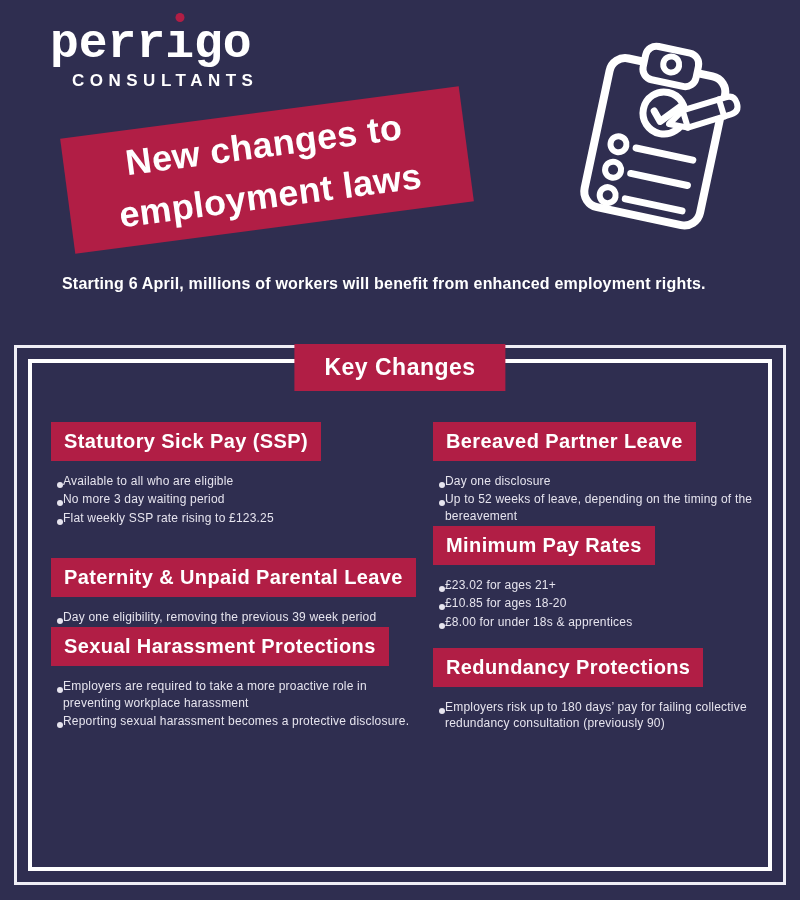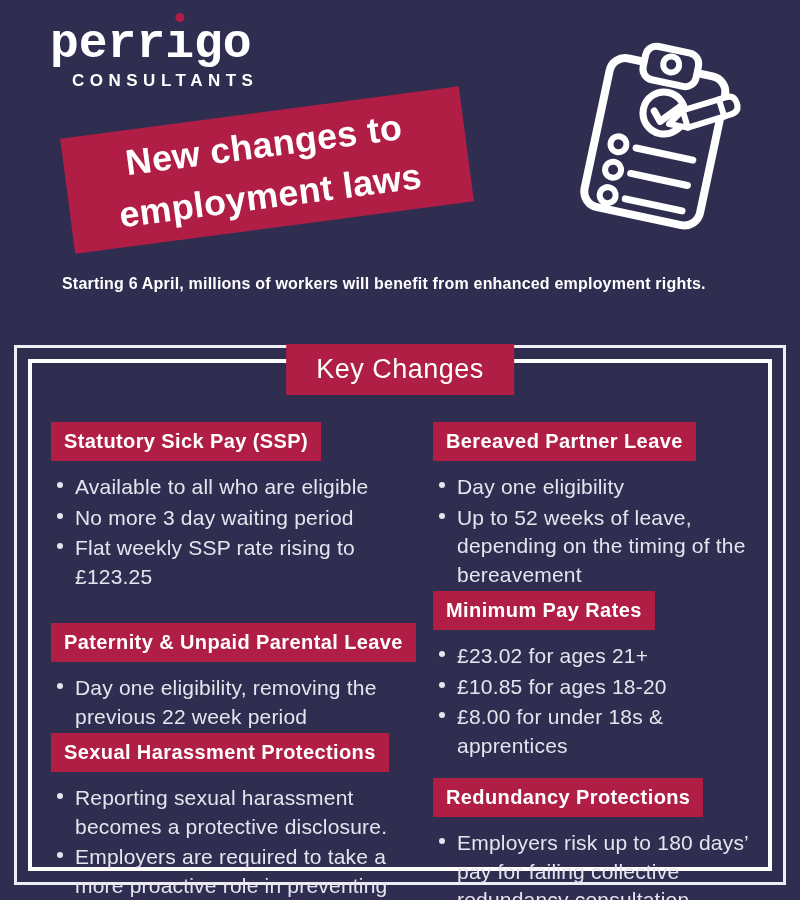--- a/index.html
+++ b/index.html
@@ -56,39 +56,39 @@
     position:absolute;left:14px;top:345px;width:772px;height:540px;
     border:3px solid #efeef5;
   }
   .key-box-inner{
     position:absolute;inset:11px;border:4px solid var(--white);
     pointer-events:none;
   }
   .key-title{
     position:absolute;left:50%;top:-4px;transform:translateX(-50%);
     background:var(--accent);color:var(--white);
-    font-size:27px;font-weight:400;letter-spacing:0.5px;
+    font-size:23px;font-weight:700;letter-spacing:0.5px;
     padding:10px 30px;white-space:nowrap;
   }
   .columns{
     position:absolute;left:34px;right:26px;top:74px;
     display:flex;gap:14px;
   }
   .col-left{width:368px;flex:none;}
   .col-right{flex:1;}
 
   .sec-heading{
     display:inline-block;background:var(--accent);color:var(--white);
     font-weight:700;font-size:20px;letter-spacing:0.4px;
     padding:8px 13px;
   }
   .sec-list{margin:12px 0 0 6px;padding:0;list-style:none;}
   .bullet-item{
-    display:flex;gap:12px;color:var(--light);
-    font-size:21px;line-height:1.36;letter-spacing:0.2px;
+    display:flex;color:var(--light);
+    font-size:12px;line-height:1.36;letter-spacing:0.2px;
     margin-bottom:2px;
   }
   .dot{
     width:6px;height:6px;border-radius:50%;background:var(--light);
     margin-top:9px;flex:none;
   }
   .col-left .section:nth-of-type(1){margin-bottom:32px;}
   .col-left .section:nth-of-type(2){}
   .col-right .section:nth-of-type(1){}
   .col-right .section:nth-of-type(2){margin-bottom:18px;}
@@ -152,46 +152,46 @@
                 <span class="bullet-text">Flat weekly SSP rate rising to £123.25</span>
               </li>
             </ul>
   </div>
 
   <div class="section">
     <div class="sec-heading">Paternity &amp; Unpaid Parental Leave</div>
     <ul class="sec-list">
               <li class="bullet-item">
                 <span class="dot"></span>
-                <span class="bullet-text">Day one eligibility, removing the previous 22 week period</span>
+                <span class="bullet-text">Day one eligibility, removing the previous 39 week period</span>
               </li>
             </ul>
   </div>
 
   <div class="section">
     <div class="sec-heading">Sexual Harassment Protections</div>
     <ul class="sec-list">
               <li class="bullet-item">
                 <span class="dot"></span>
+                <span class="bullet-text">Employers are required to take a more proactive role in preventing workplace harassment</span>
+              </li>
+              <li class="bullet-item">
+                <span class="dot"></span>
                 <span class="bullet-text">Reporting sexual harassment becomes a protective disclosure.</span>
-              </li>
-              <li class="bullet-item">
-                <span class="dot"></span>
-                <span class="bullet-text">Employers are required to take a more proactive role in preventing workplace harassment</span>
               </li>
             </ul>
   </div>
 </div>
       <div class="col col-right">
   <div class="section">
     <div class="sec-heading">Bereaved Partner Leave</div>
     <ul class="sec-list">
               <li class="bullet-item">
                 <span class="dot"></span>
-                <span class="bullet-text">Day one eligibility</span>
+                <span class="bullet-text">Day one disclosure</span>
               </li>
               <li class="bullet-item">
                 <span class="dot"></span>
                 <span class="bullet-text">Up to 52 weeks of leave, depending on the timing of the bereavement</span>
               </li>
             </ul>
   </div>
 
   <div class="section">
     <div class="sec-heading">Minimum Pay Rates</div>

